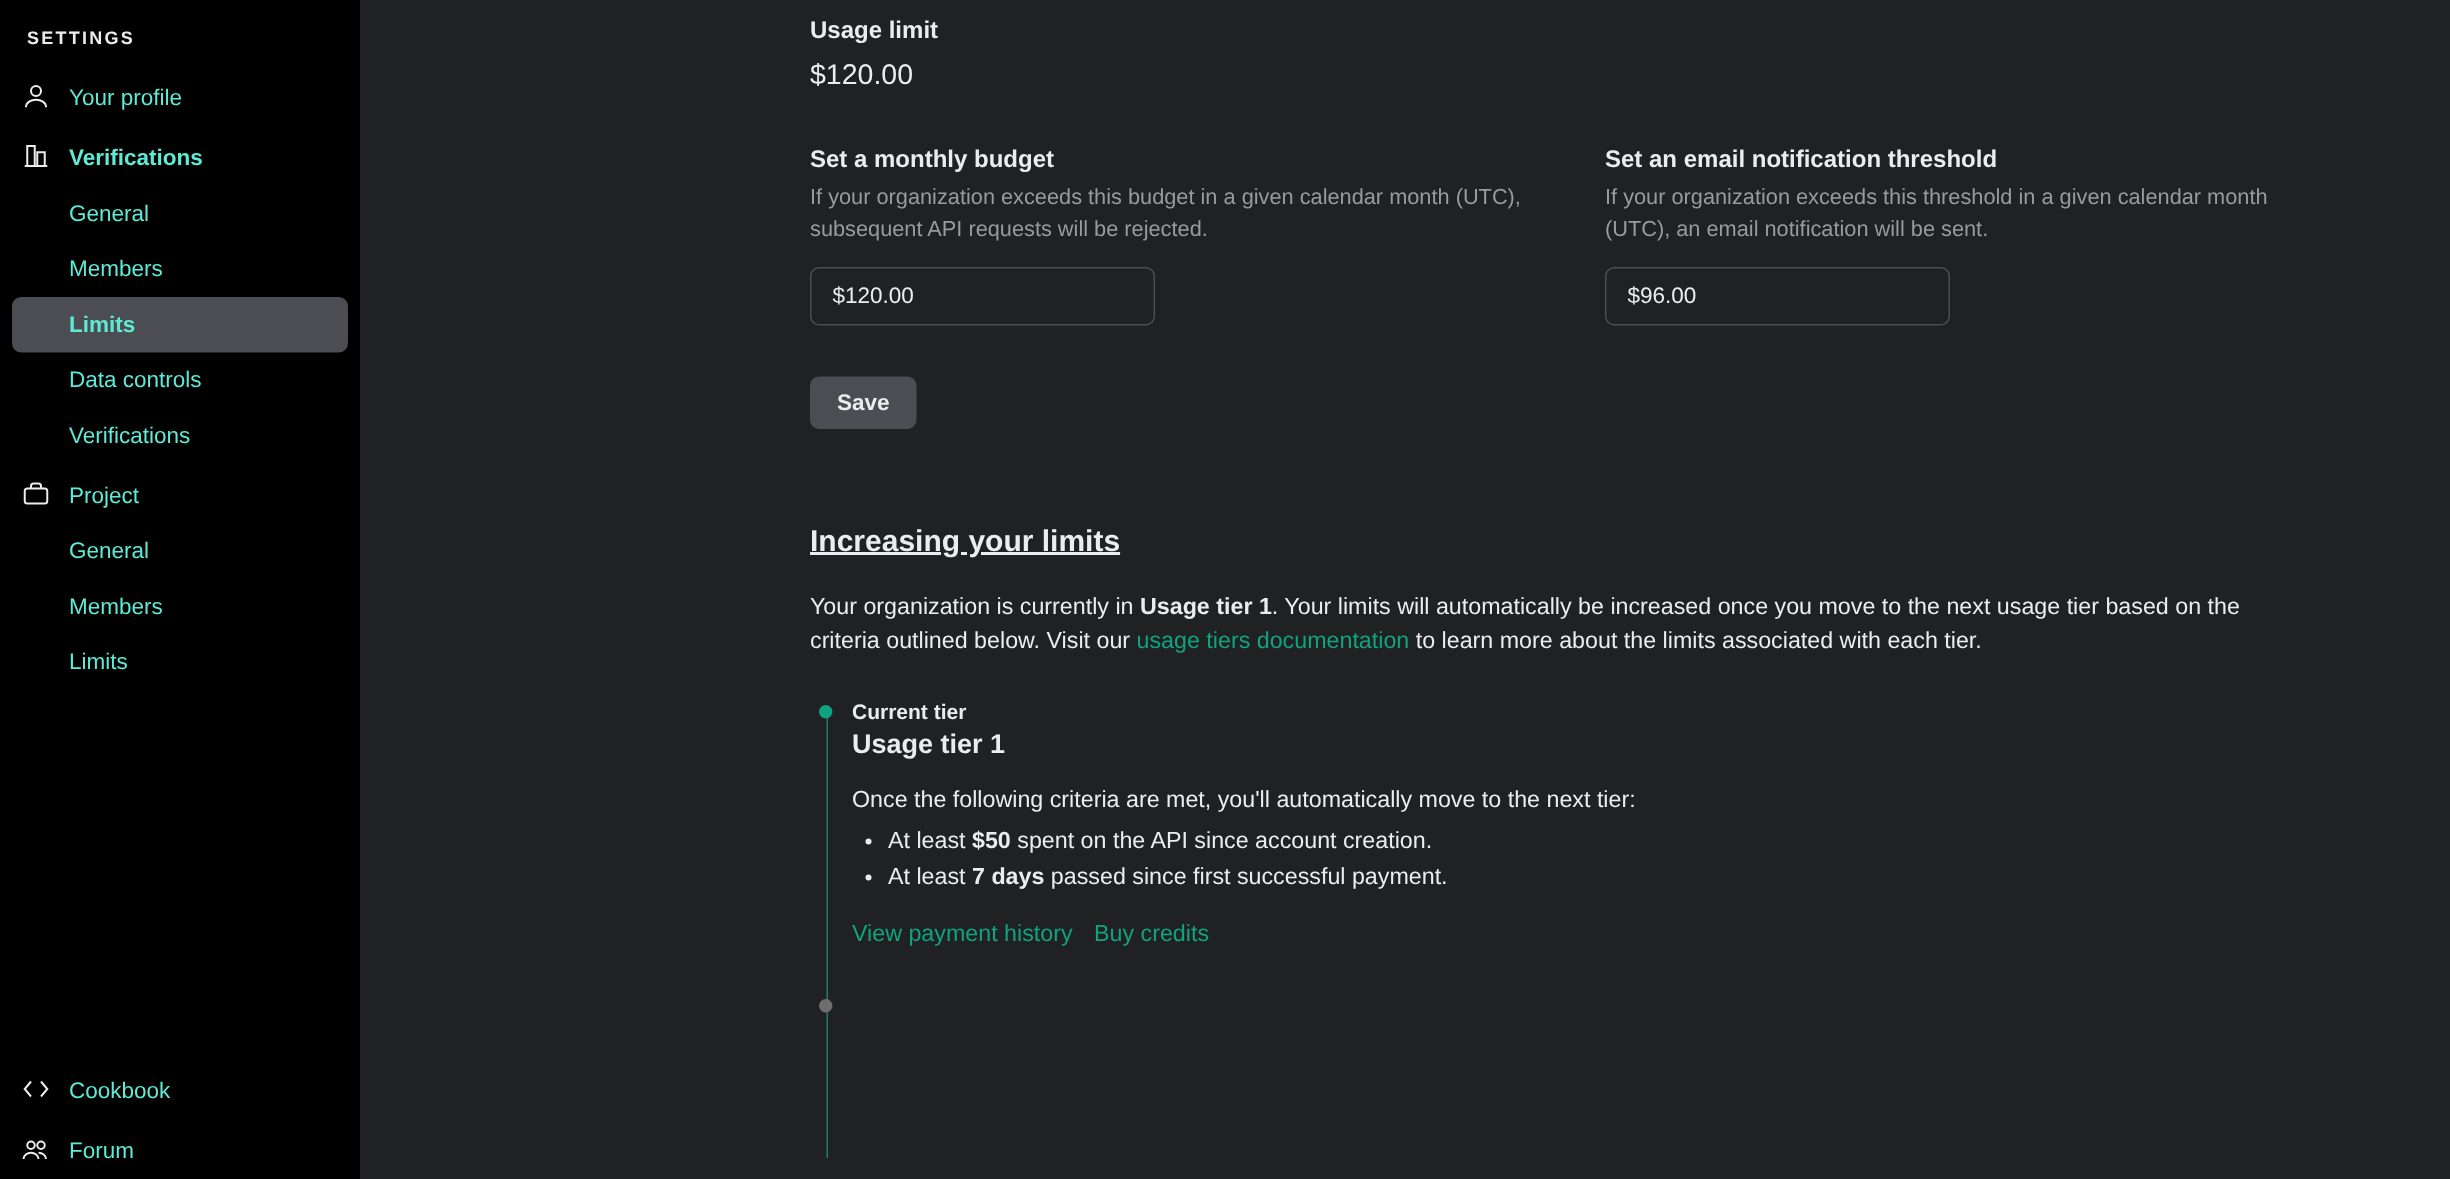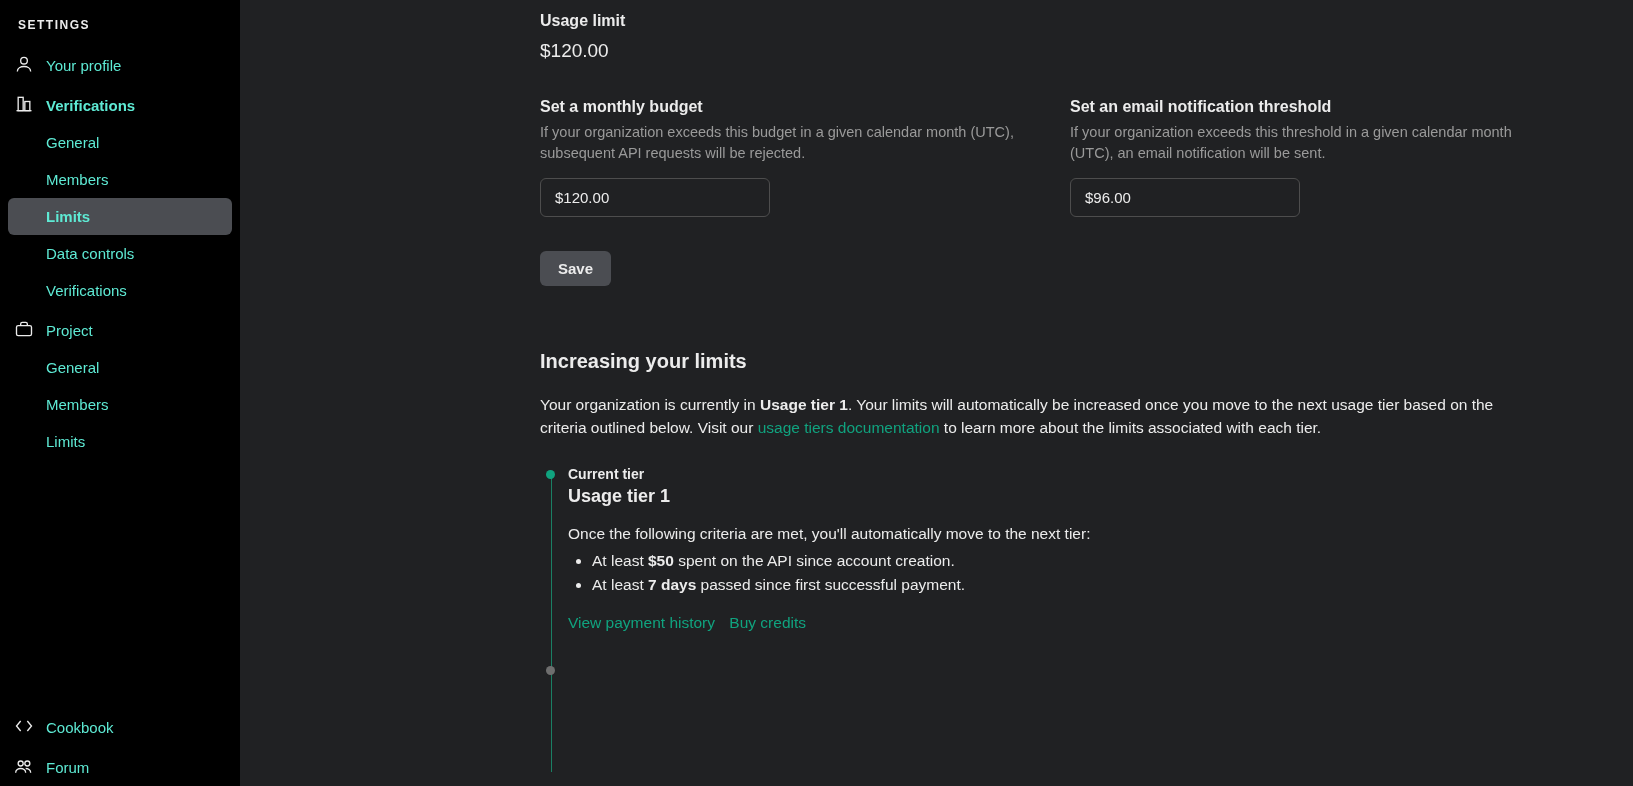--- a/index.html
+++ b/index.html
@@ -106,20 +106,21 @@
   font-weight: 600;
   margin-top: 34px;
   cursor: pointer;
 }
 .h2 {
   font-size: 20px;
   font-weight: 700;
   color: #ececec;
   margin-top: 64px;
   margin-bottom: 20px;
+  text-decoration: underline;
 }
 .paragraph {
   font-size: 15.5px;
   color: #ececec;
   line-height: 1.5;
   max-width: 1000px;
 }
 .timeline {
   margin-top: 26px;
   position: relative;

